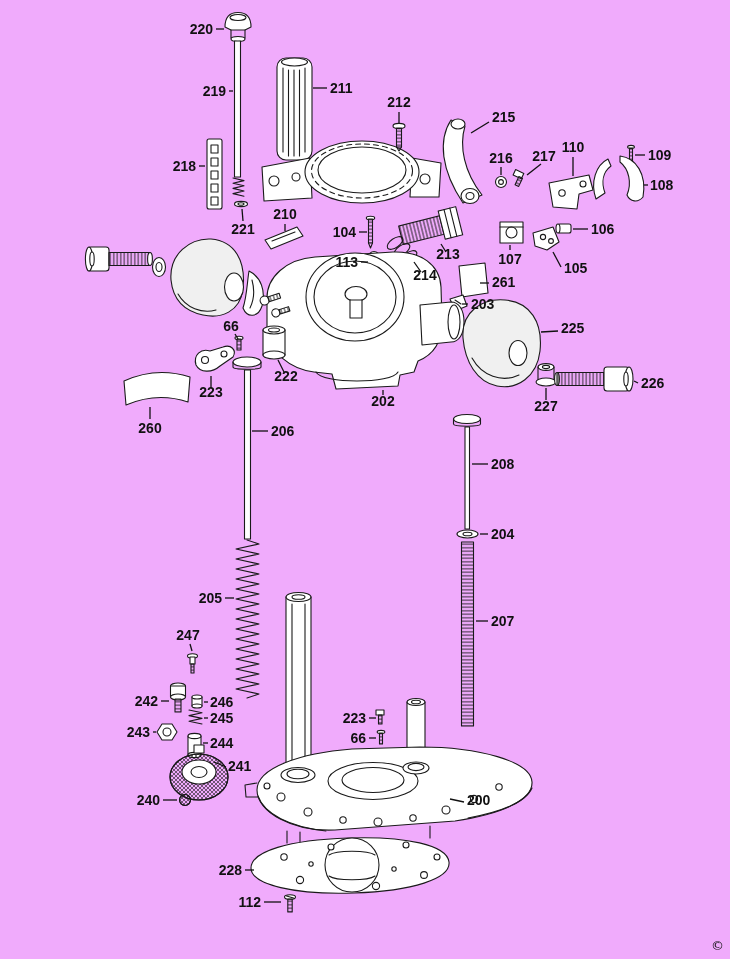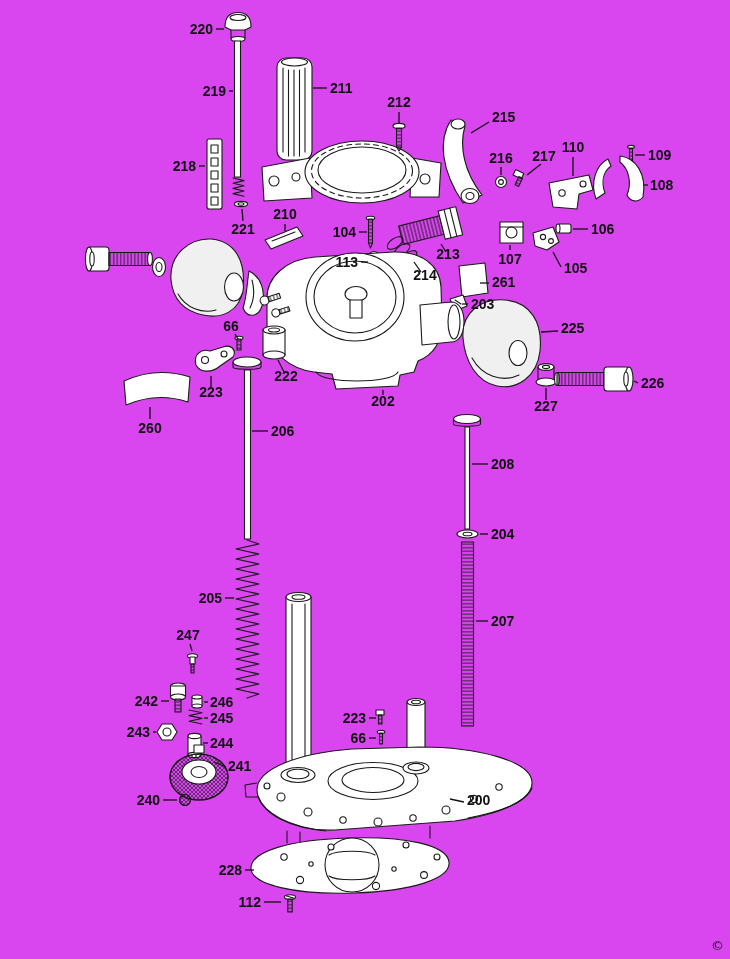--- a/index.html
+++ b/index.html
@@ -1,16 +1,16 @@
 <!DOCTYPE html>
 <html><head>
 <meta charset="utf-8">
 <style>
   html,body{margin:0;padding:0;background:#ffffff;}
-  .page{position:relative;width:730px;height:959px;background:#d946ef;overflow:hidden;
+  .page{position:relative;width:730px;height:959px;background:#f0abfc;overflow:hidden;
         font-family:"Liberation Sans", sans-serif;}
   svg{position:absolute;left:0;top:0;}
   .part-label{font-family:"Liberation Sans","DejaVu Sans",sans-serif;
               font-size:14px;font-weight:bold;fill:#111111;}
   .leader{stroke:#111111;stroke-width:1.3;}
   .copyright{position:absolute;right:6px;bottom:6px;font-size:13px;color:#111111;
              font-family:"DejaVu Sans",sans-serif;}
 </style>
 </head>
 <body>

